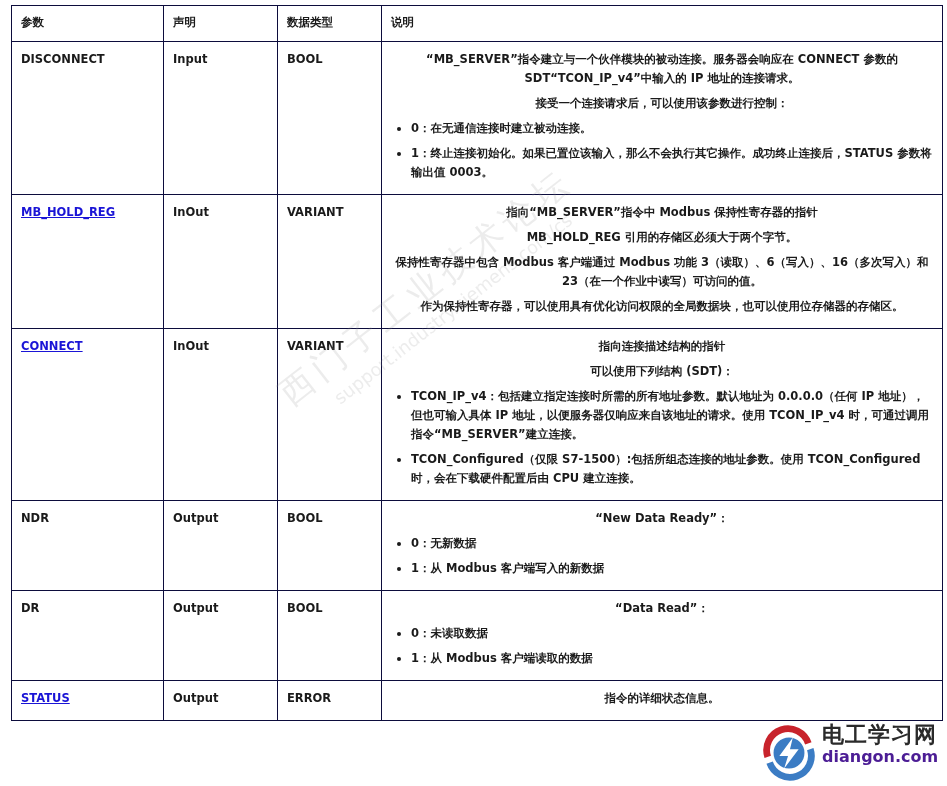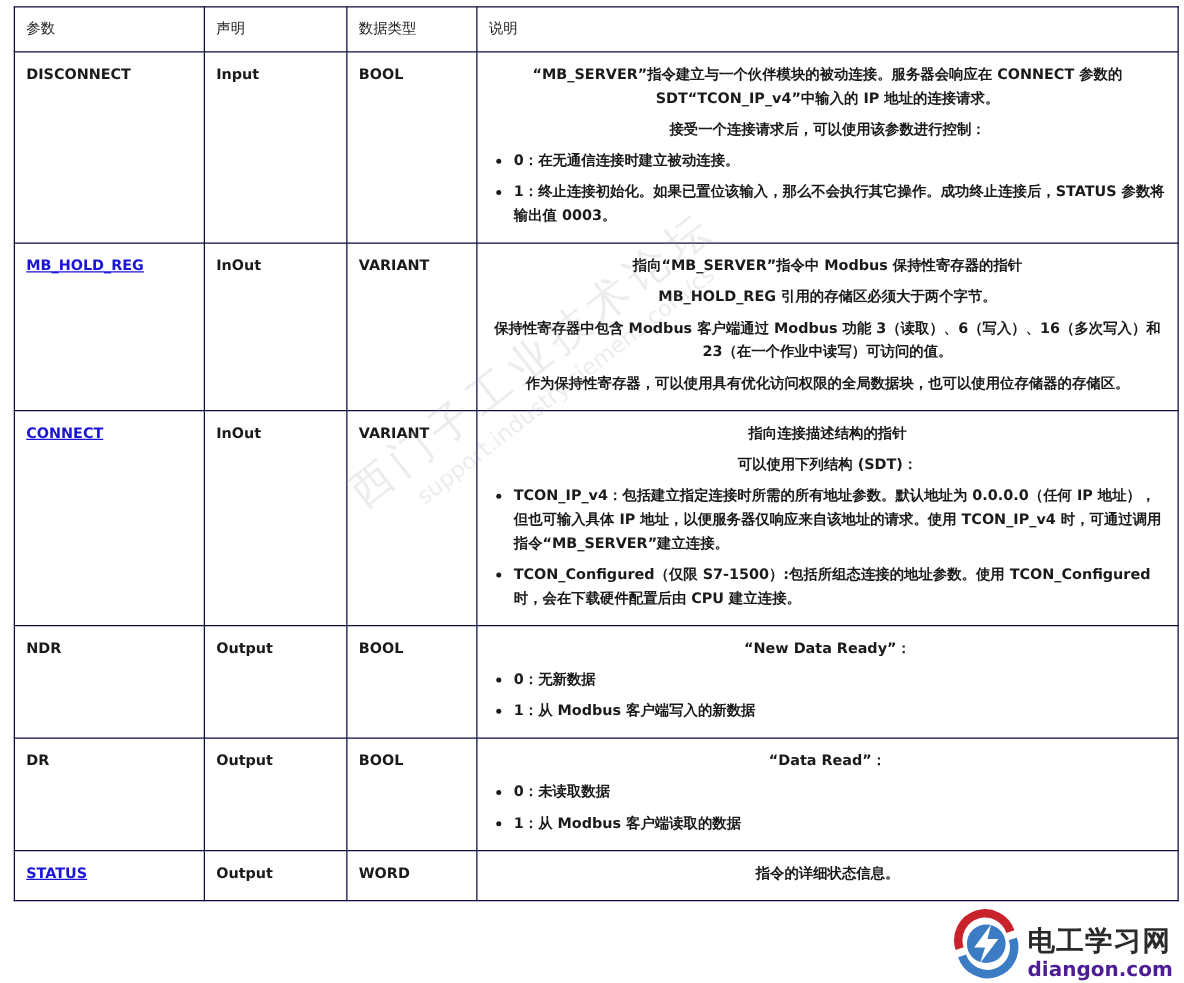--- a/index.html
+++ b/index.html
@@ -14,40 +14,40 @@
   }
   .doc-table td, .doc-table th {
     border: 1px solid #0c0c3c;
     vertical-align: top;
     padding: 8px 9px 6px 9px;
     text-align: left;
     line-height: 19px;
     font-size: 11.5px;
     font-weight: bold;
   }
-  .doc-table th { font-weight: normal; height: 22px; padding-top: 7px; }
+  .doc-table th { font-weight: bold; height: 22px; padding-top: 7px; }
   col.c1 { width: 152px; } col.c2 { width: 114px; } col.c3 { width: 104px; } col.c4 { width: 561px; }
   .link { color: #1a14d6; text-decoration: underline; cursor: pointer; }
   .desc p { margin: 0 0 6px 0; text-align: center; }
   .desc ul { margin: 0; padding-left: 20px; list-style: none; }
   .desc li { position: relative; margin: 0 0 6px 0; }
   .desc li::before {
     content: ""; position: absolute; left: -14px; top: 8px;
     width: 4px; height: 4px; border-radius: 50%; background: #1a1a1a;
   }
   .watermark {
     position: absolute; left: 270px; top: 380px; transform: rotate(-38deg);
     transform-origin: left top; color: rgba(150,150,150,0.18);
     pointer-events: none; white-space: nowrap;
   }
   .wm1 { font-size: 34px; letter-spacing: 6px; }
   .wm2 { font-size: 18px; margin-left: 40px; }
   .logo {
     position: absolute; left: 760px; top: 724px; width: 182px; height: 60px;
-    display: flex; align-items: flex-end; background: rgba(255,255,255,0.85);
+    display: flex; align-items: flex-start; background: rgba(255,255,255,0.85);
   }
   .logo-mark { width: 58px; height: 58px; }
   .logo-text { margin-left: 4px; line-height: 1; }
   .logo-cn { font-size: 22px; font-weight: bold; color: #2a2a2a; letter-spacing: 1px; }
   .logo-en { font-size: 16px; font-weight: bold; color: #4c1d95; margin-top: 3px; }
 </style>
 </head>
 <body>
 
 <table class="doc-table">
@@ -123,21 +123,21 @@
           <p>“Data Read”：</p>
           <ul>
             <li>0：未读取数据</li>
             <li>1：从 Modbus 客户端读取的数据</li>
           </ul>
         </td>
       </tr>
       <tr style="height: 39px;">
         <td><span class="link">STATUS</span></td>
         <td>Output</td>
-        <td>WORD</td>
+        <td>ERROR</td>
         <td class="desc">
           <p>指令的详细状态信息。</p>
         </td>
       </tr>
     </tbody>
 </table>
 
 <div class="watermark">
   <div class="wm1">西门子工业技术论坛</div>
   <div class="wm2">support.industry.siemens.com/cs</div>

